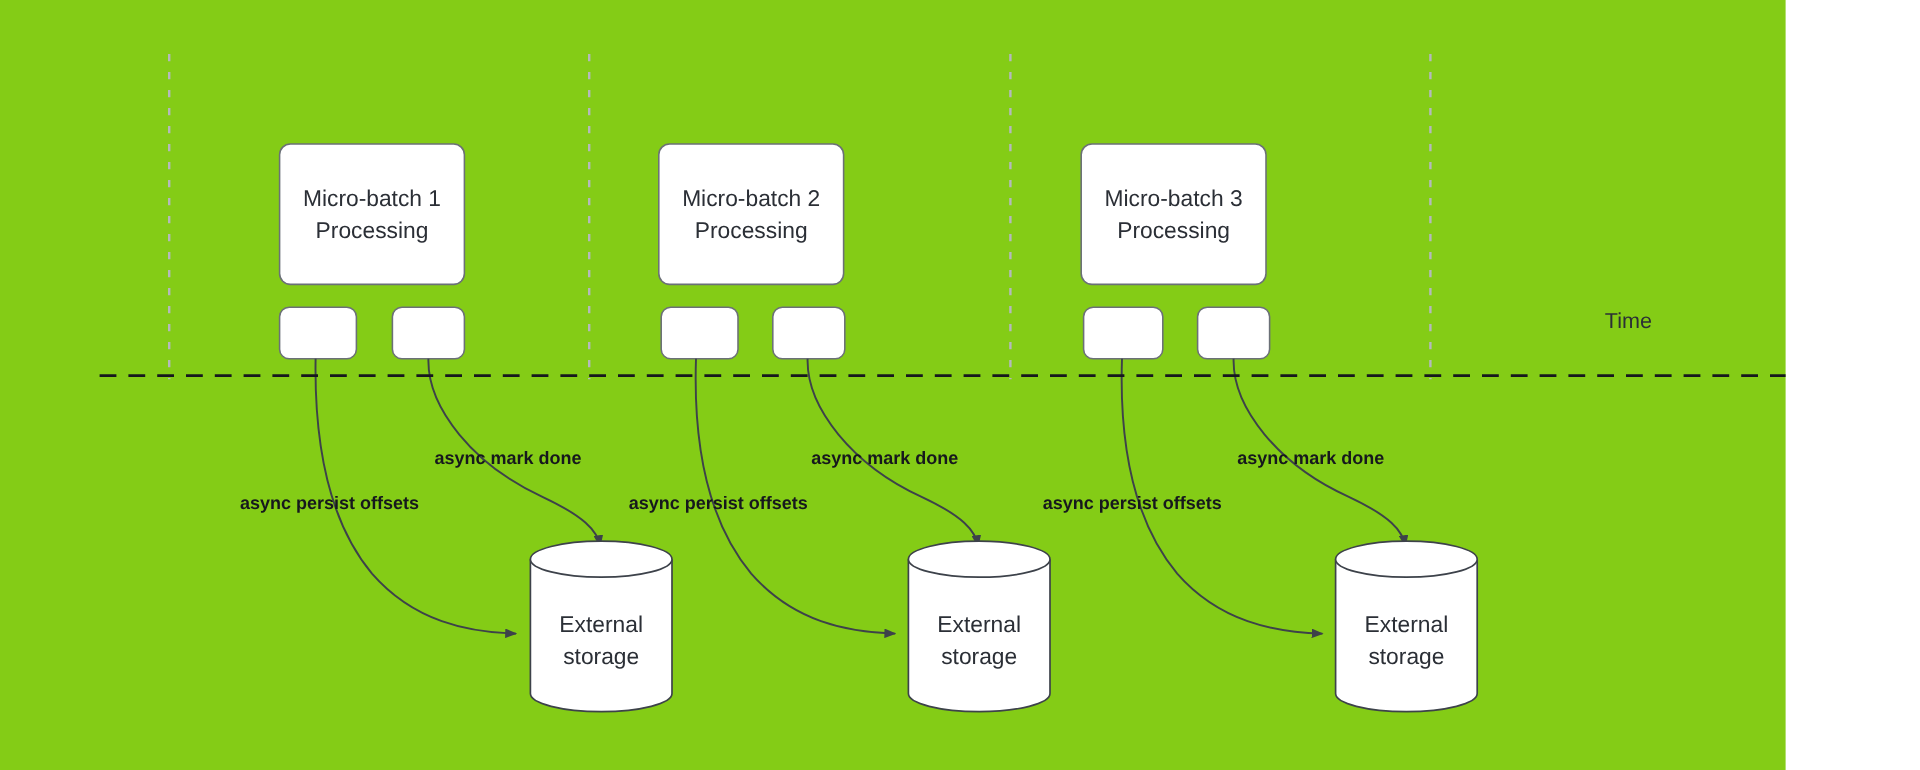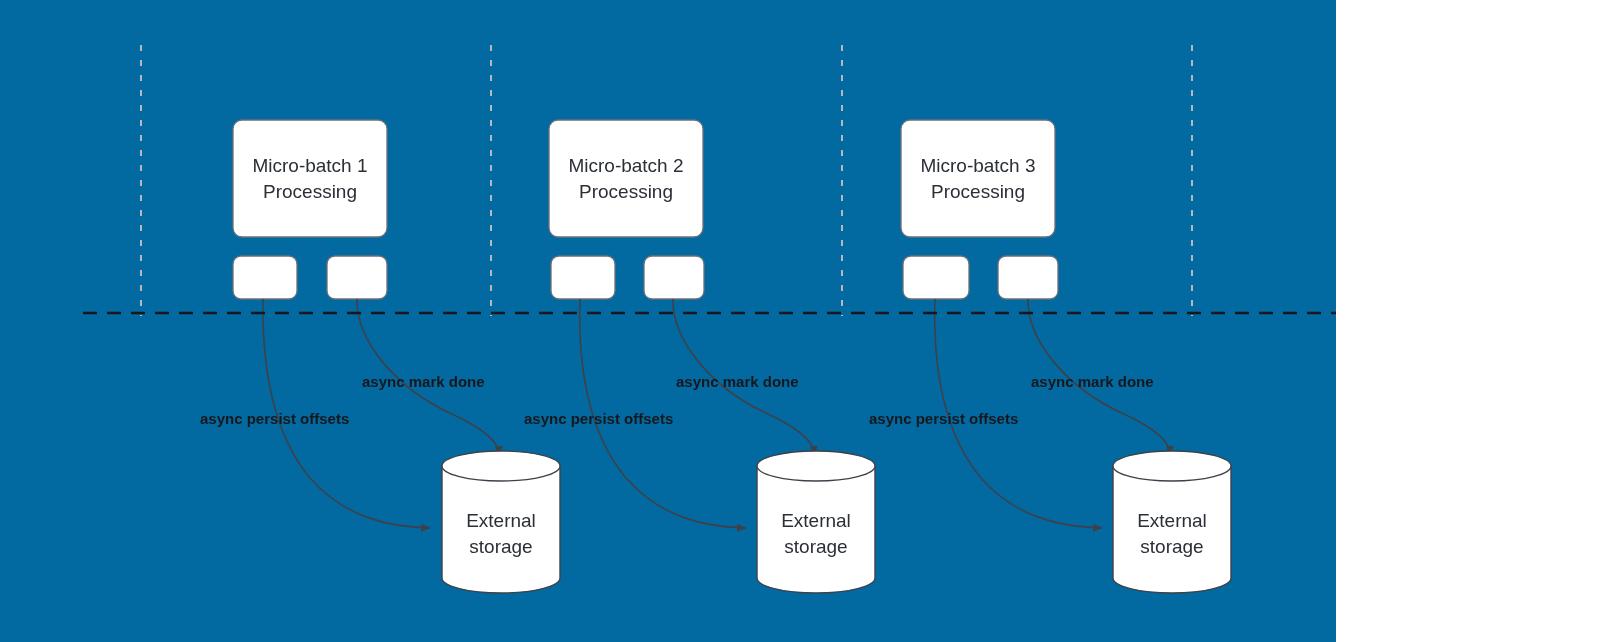--- a/index.html
+++ b/index.html
@@ -5,23 +5,23 @@
   html, body {
     margin: 0;
     padding: 0;
     background: #ffffff;
   }
   body {
     font-family: "Liberation Sans", sans-serif;
   }
   #canvas {
     position: relative;
-    width: 1336px;
+    width: 1488px;
     height: 642px;
-    background: #0369a1;
+    background: #84cc16;
     overflow: hidden;
   }
   #diagram-svg {
     position: absolute;
     left: 0;
     top: 0;
     width: 1600px;
     height: 642px;
   }
   .box-label {

